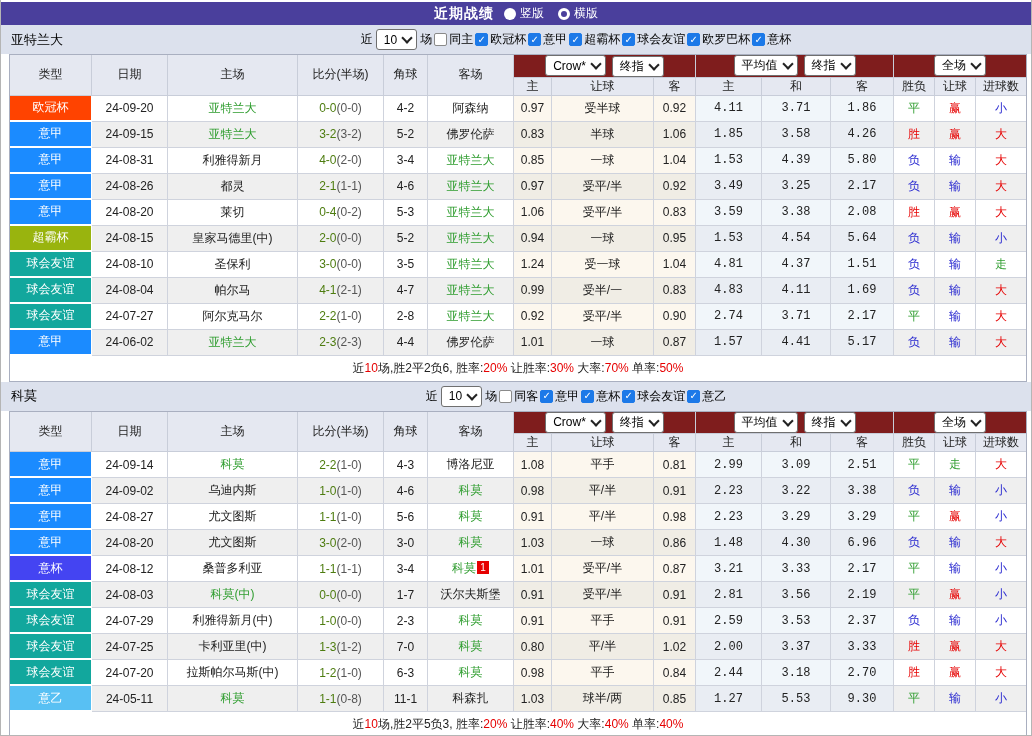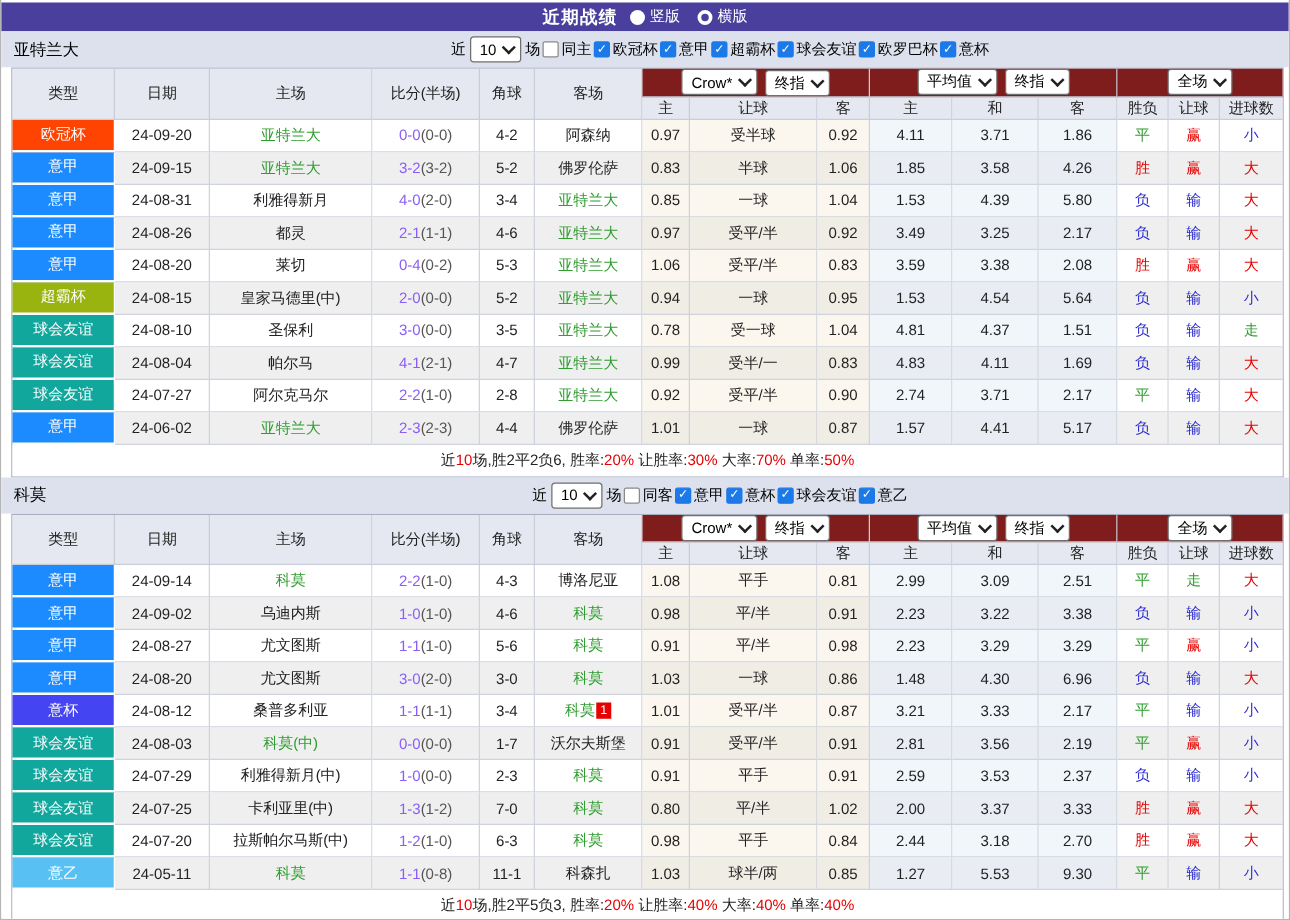--- a/index.html
+++ b/index.html
@@ -36,26 +36,26 @@
          border-right:1px solid #c8cdd9;border-bottom:1px solid #c8cdd9;box-sizing:border-box;padding:0;}
   .rt tr.h1 th{height:22px;}
   .rt tr.h2 th{height:17px;}
   .rt th.hsel{background:#7f1d1d;margin-top:23px;}
   .rt td{height:26px;box-sizing:border-box;text-align:center;border-right:1px solid #cfd3dd;
          border-bottom:1px solid #cfd3dd;background:#fff;padding:0;overflow:hidden;white-space:nowrap;}
   .rt td:last-child,.rt th:last-child{border-right:none;}
   .rt tr.alt td{background:#efefef;}
   .rt td.crowc{background:#fcf7ee;margin-top:20px;}
   .rt tr.alt td.crowc{background:#f0ede5;}
-  .rt td.avgc{background:#f1f6fa;}
+  .rt td.avgc{background:#f1f6fa;font-family:Liberation Mono, monospace;}
   .rt tr.alt td.avgc{background:#e9edf3;}
   .rt td.lg-td{color:#fff;border-bottom:2px solid #fff;border-right:1px solid #fff;}
   .rt tr:last-child td.lg-td{border-bottom:1px solid #cfd3dd;}
   .focal{color:#2f9d2f;}
-  .ft{color:#8b5cf6;}
+  .ft{color:#4d7c0f;}
   .ht{color:#555;}
   .resc{font-size:12px;}
   .badge{display:inline-block;background:#e60000;color:#fff;font-size:10px;min-width:10px;height:13px;
          line-height:13px;margin-left:1px;padding:0 1px;vertical-align:1px;}
   .rt td.sum{background:#fff;border-right:none;text-align:center;height:25px;border-bottom:none;}
   .sum .red{color:#e60000;}
 </style>
 </head>
 <body>
 
@@ -272,21 +272,21 @@
               <td class="resc" style="color: rgb(41, 41, 208);">输</td>
               <td class="resc" style="color: rgb(41, 41, 208);">小</td>
             </tr>
             <tr>
               <td class="lg-td" style="background: rgb(18, 167, 157);">球会友谊</td>
               <td>24-08-10</td>
               <td>圣保利</td>
               <td><span class="ft">3-0</span><span class="ht">(0-0)</span></td>
               <td>3-5</td>
               <td class="focal"><span>亚特兰大</span></td>
-              <td class="crowc">0.78</td>
+              <td class="crowc">1.24</td>
               <td class="crowc">受一球</td>
               <td class="crowc">1.04</td>
               <td class="avgc">4.81</td>
               <td class="avgc">4.37</td>
               <td class="avgc">1.51</td>
               <td class="resc" style="color: rgb(41, 41, 208);">负</td>
               <td class="resc" style="color: rgb(41, 41, 208);">输</td>
               <td class="resc" style="color: rgb(47, 157, 47);">走</td>
             </tr>
             <tr class="alt">

